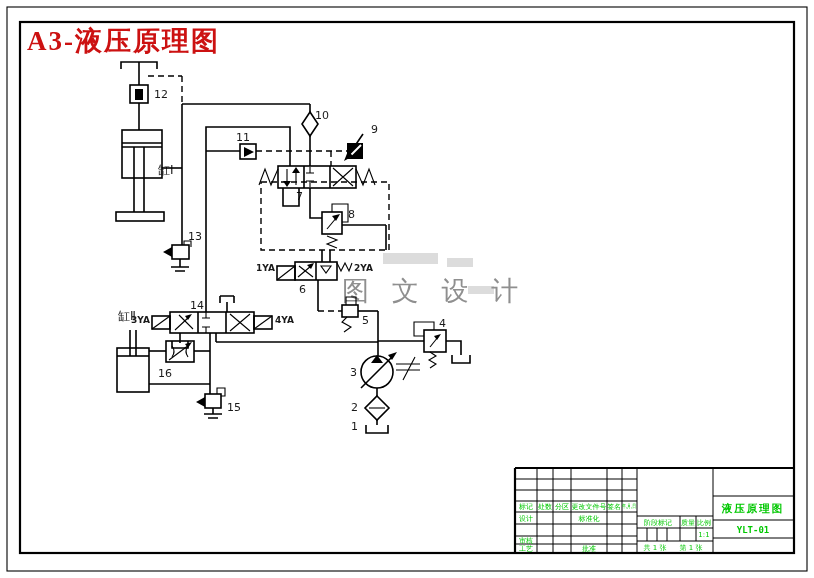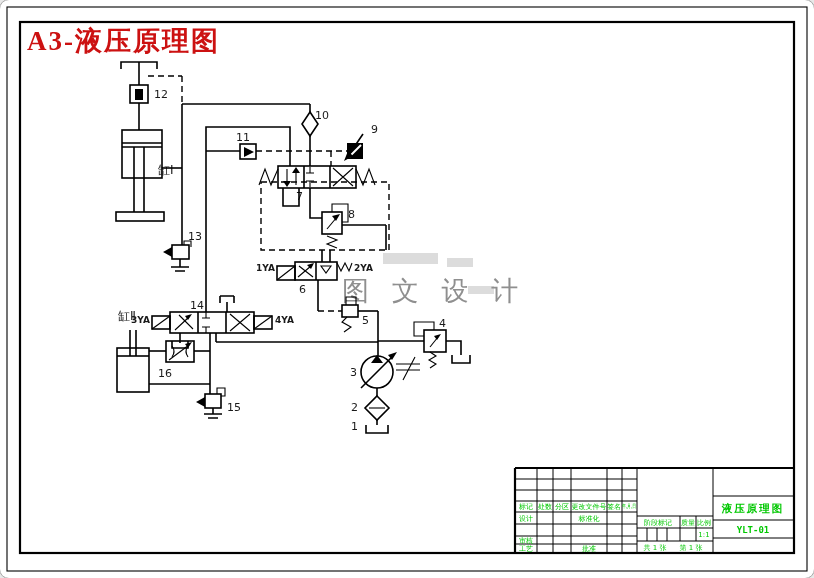--- a/index.html
+++ b/index.html
@@ -1,17 +1,17 @@
 <!DOCTYPE html>
 <html><head>
 <meta charset="utf-8">
 <style>
   html,body{margin:0;padding:0;background:#e8e8e8;}
   .page{width:814px;height:578px;background:#ffffff;position:relative;margin:0 auto;
-        font-family:"DejaVu Sans",sans-serif;outline:1px solid #aaa;border-radius:9px;}
+        font-family:"DejaVu Sans",sans-serif;outline:1px solid #aaa;}
   svg{display:block;}
   .ln{stroke:#000;stroke-width:1.6;fill:none;}
   .thin{stroke:#000;stroke-width:1.1;fill:none;}
   .thick{stroke:#000;stroke-width:2.2;fill:none;}
   .dash{stroke:#000;stroke-width:1.4;fill:none;stroke-dasharray:6 4;}
   .blk{fill:#000;stroke:none;}
   .lbl{font:11px "DejaVu Sans",sans-serif;fill:#1a1a1a;}
   .ya{font:bold 9px "DejaVu Sans",sans-serif;fill:#1a1a1a;}
   .cyl{font:12px "DejaVu Sans",sans-serif;fill:#1a1a1a;}
   .ttl{font:bold 27px "Liberation Serif","DejaVu Serif",serif;fill:#cc1111;letter-spacing:2px;}

